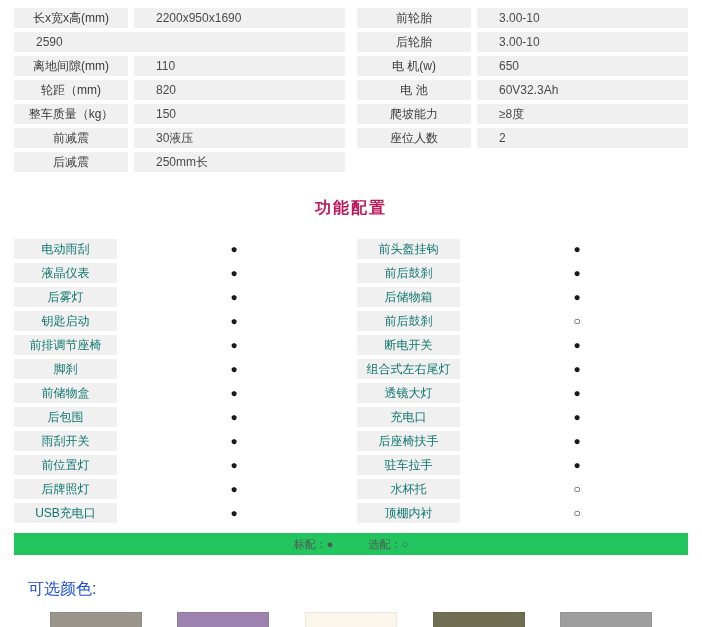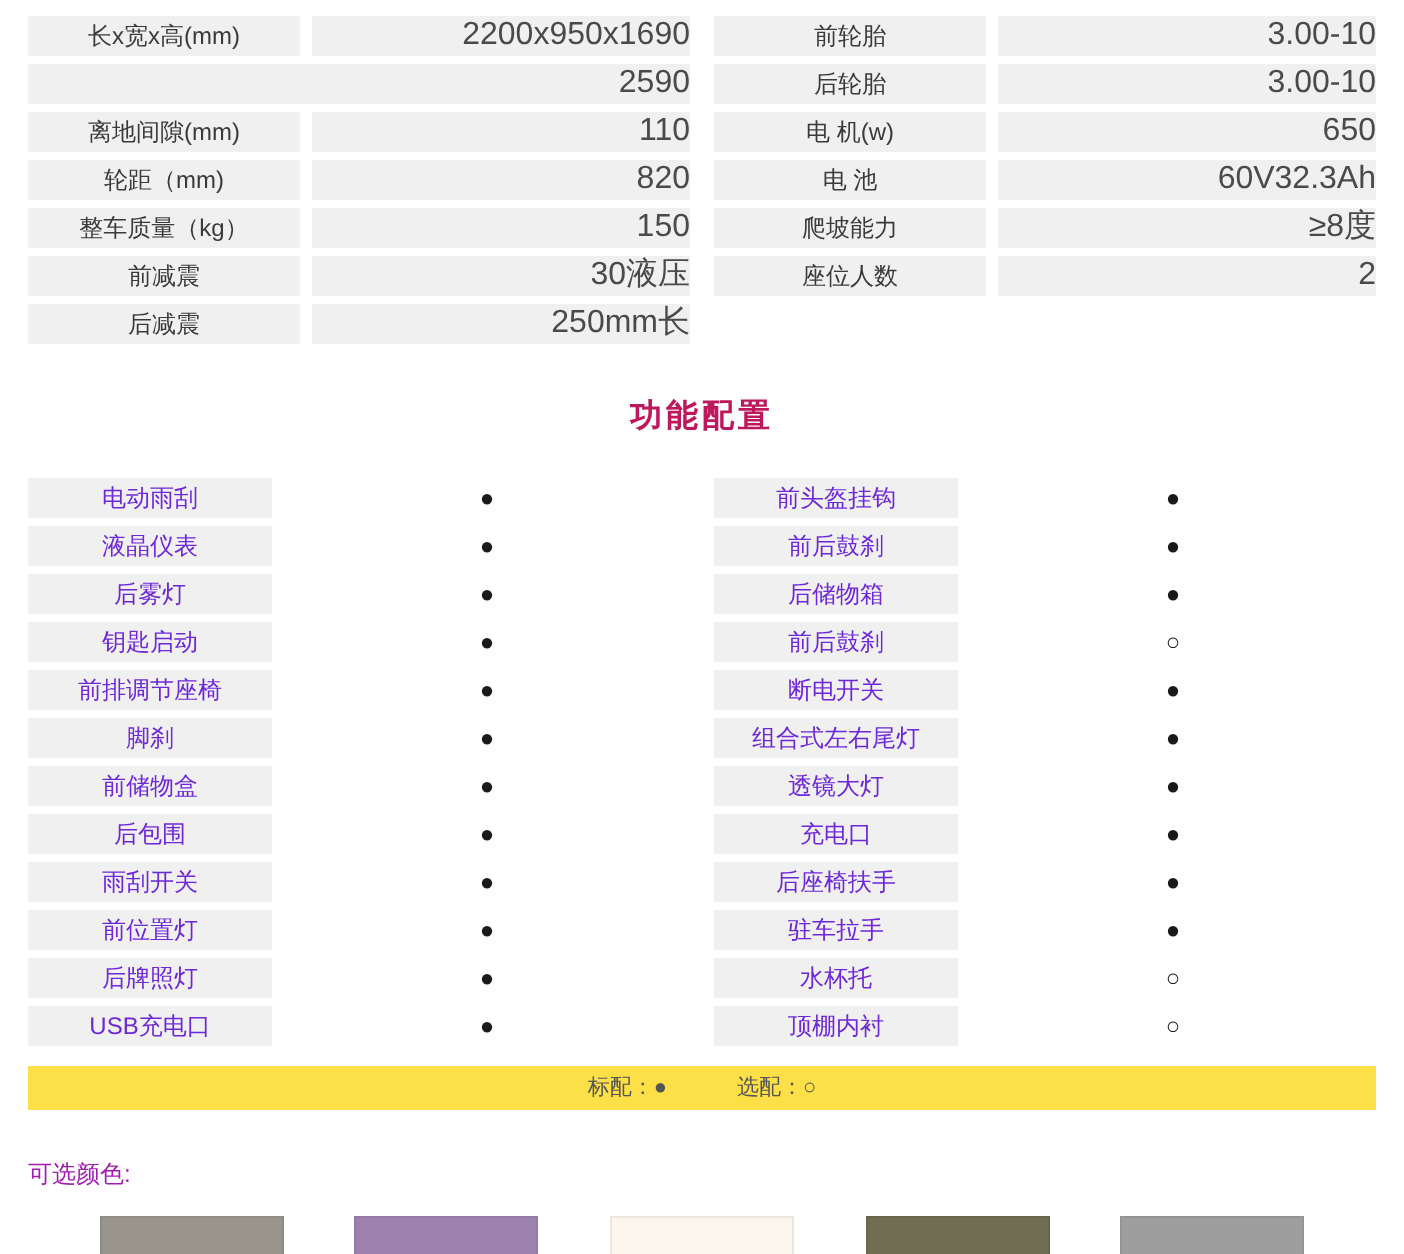--- a/index.html
+++ b/index.html
@@ -33,36 +33,36 @@
   .spec-col {
     flex: 1 1 0;
   }
   .spec-row {
     display: flex;
     gap: 6px;
     margin-bottom: 4px;
     height: 20px;
   }
   .spec-label {
-    width: 136px;
+    width: 114px;
     background: #f0f0f0;
     color: #3a3a3a;
     font-size: 12px;
     line-height: 20px;
     text-align: center;
     white-space: nowrap;
     overflow: hidden;
   }
   .spec-value {
     flex: 1 1 auto;
     background: #f0f0f0;
     color: #4a4a4a;
-    font-size: 16px;
+    font-size: 12px;
     line-height: 20px;
-    text-align: right;
+    text-align: left;
     white-space: nowrap;
     overflow: hidden;
     padding-left: 22px;
   }
   .spec-row.empty .spec-label,
   .spec-row.empty .spec-value {
     background: transparent;
   }
 
   
@@ -87,61 +87,62 @@
   .feature-col {
     flex: 1 1 0;
   }
   .feature-row {
     display: flex;
     gap: 6px;
     margin-bottom: 4px;
     height: 20px;
   }
   .feature-label {
-    width: 122px;
+    width: 103px;
     background: #f0f0f0;
-    color: #6d28d9;
+    color: #0f766e;
     font-size: 12px;
     line-height: 20px;
     text-align: center;
     white-space: nowrap;
     overflow: hidden;
   }
   .feature-mark {
     flex: 1 1 auto;
     font-size: 12px;
     line-height: 20px;
     text-align: center;
     color: #1a1a1a;
   }
 
   
   .legend-bar {
     margin: 6px 14px 0 14px;
-    background: #fde047;
+    background: #22c55e;
     height: 22px;
     line-height: 22px;
     text-align: center;
     font-size: 11px;
     color: #555555;
   }
   .legend-bar .legend-item {
     display: inline-block;
     margin: 0 16px;
   }
 
   
   .colors-section {
     margin-top: 24px;
     padding: 0 14px;
     box-sizing: border-box;
   }
   .colors-title {
-    font-size: 12px;
-    color: #a21caf;
+    font-size: 16px;
+    color: #1d4ed8;
+    margin-left: 14px;
     margin-bottom: 12px;
   }
   .swatch-row {
     display: flex;
     padding: 0 18px;
     box-sizing: border-box;
   }
   .swatch-cell {
     flex: 1 1 0;
     text-align: center;

